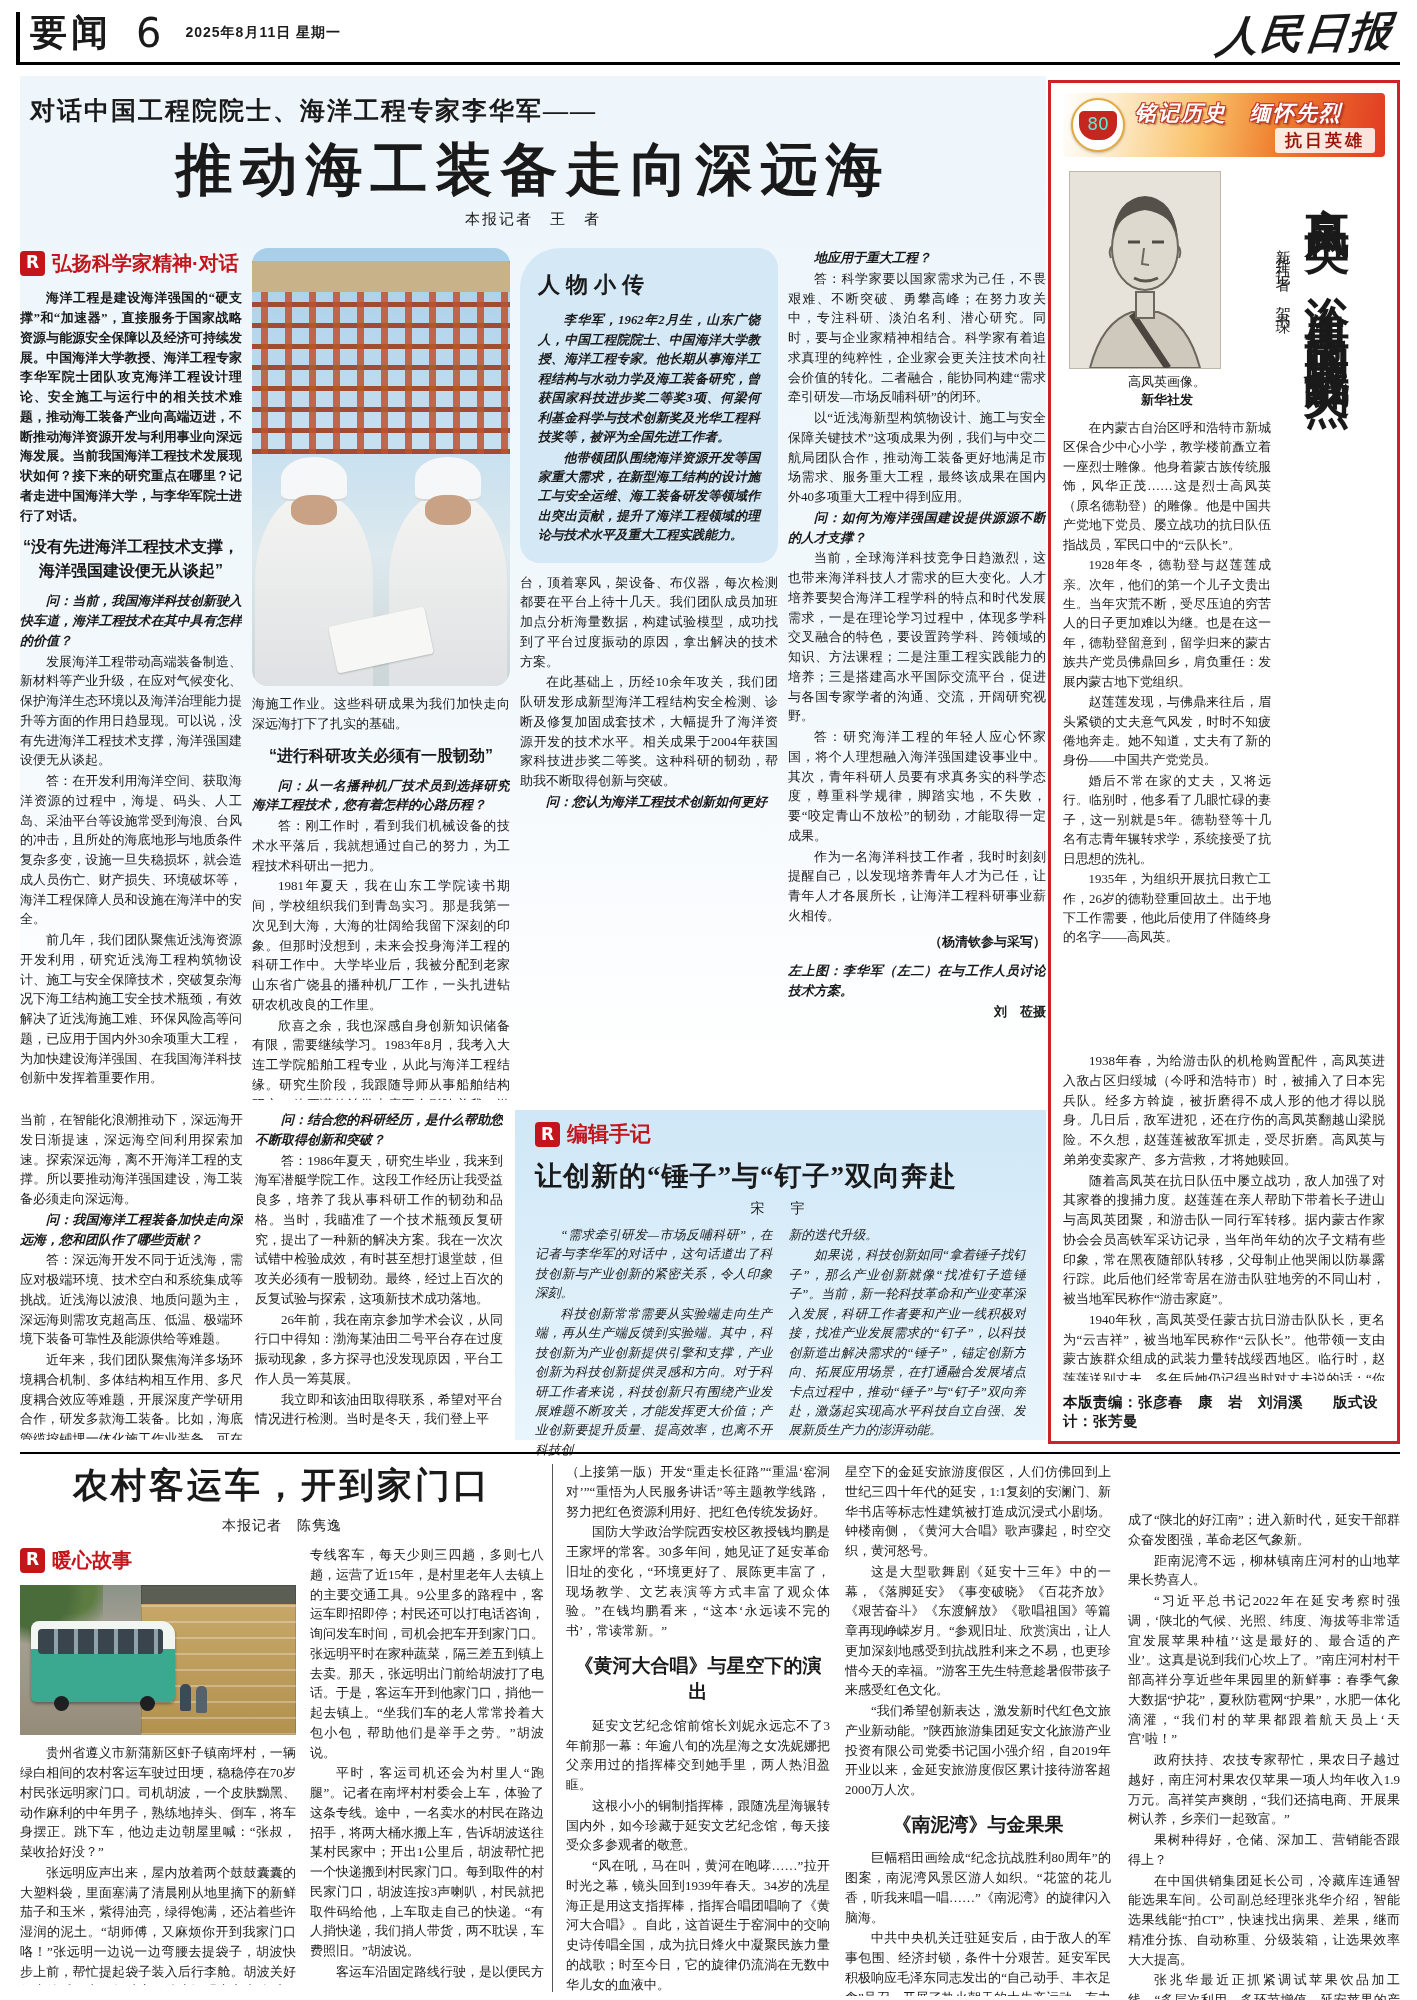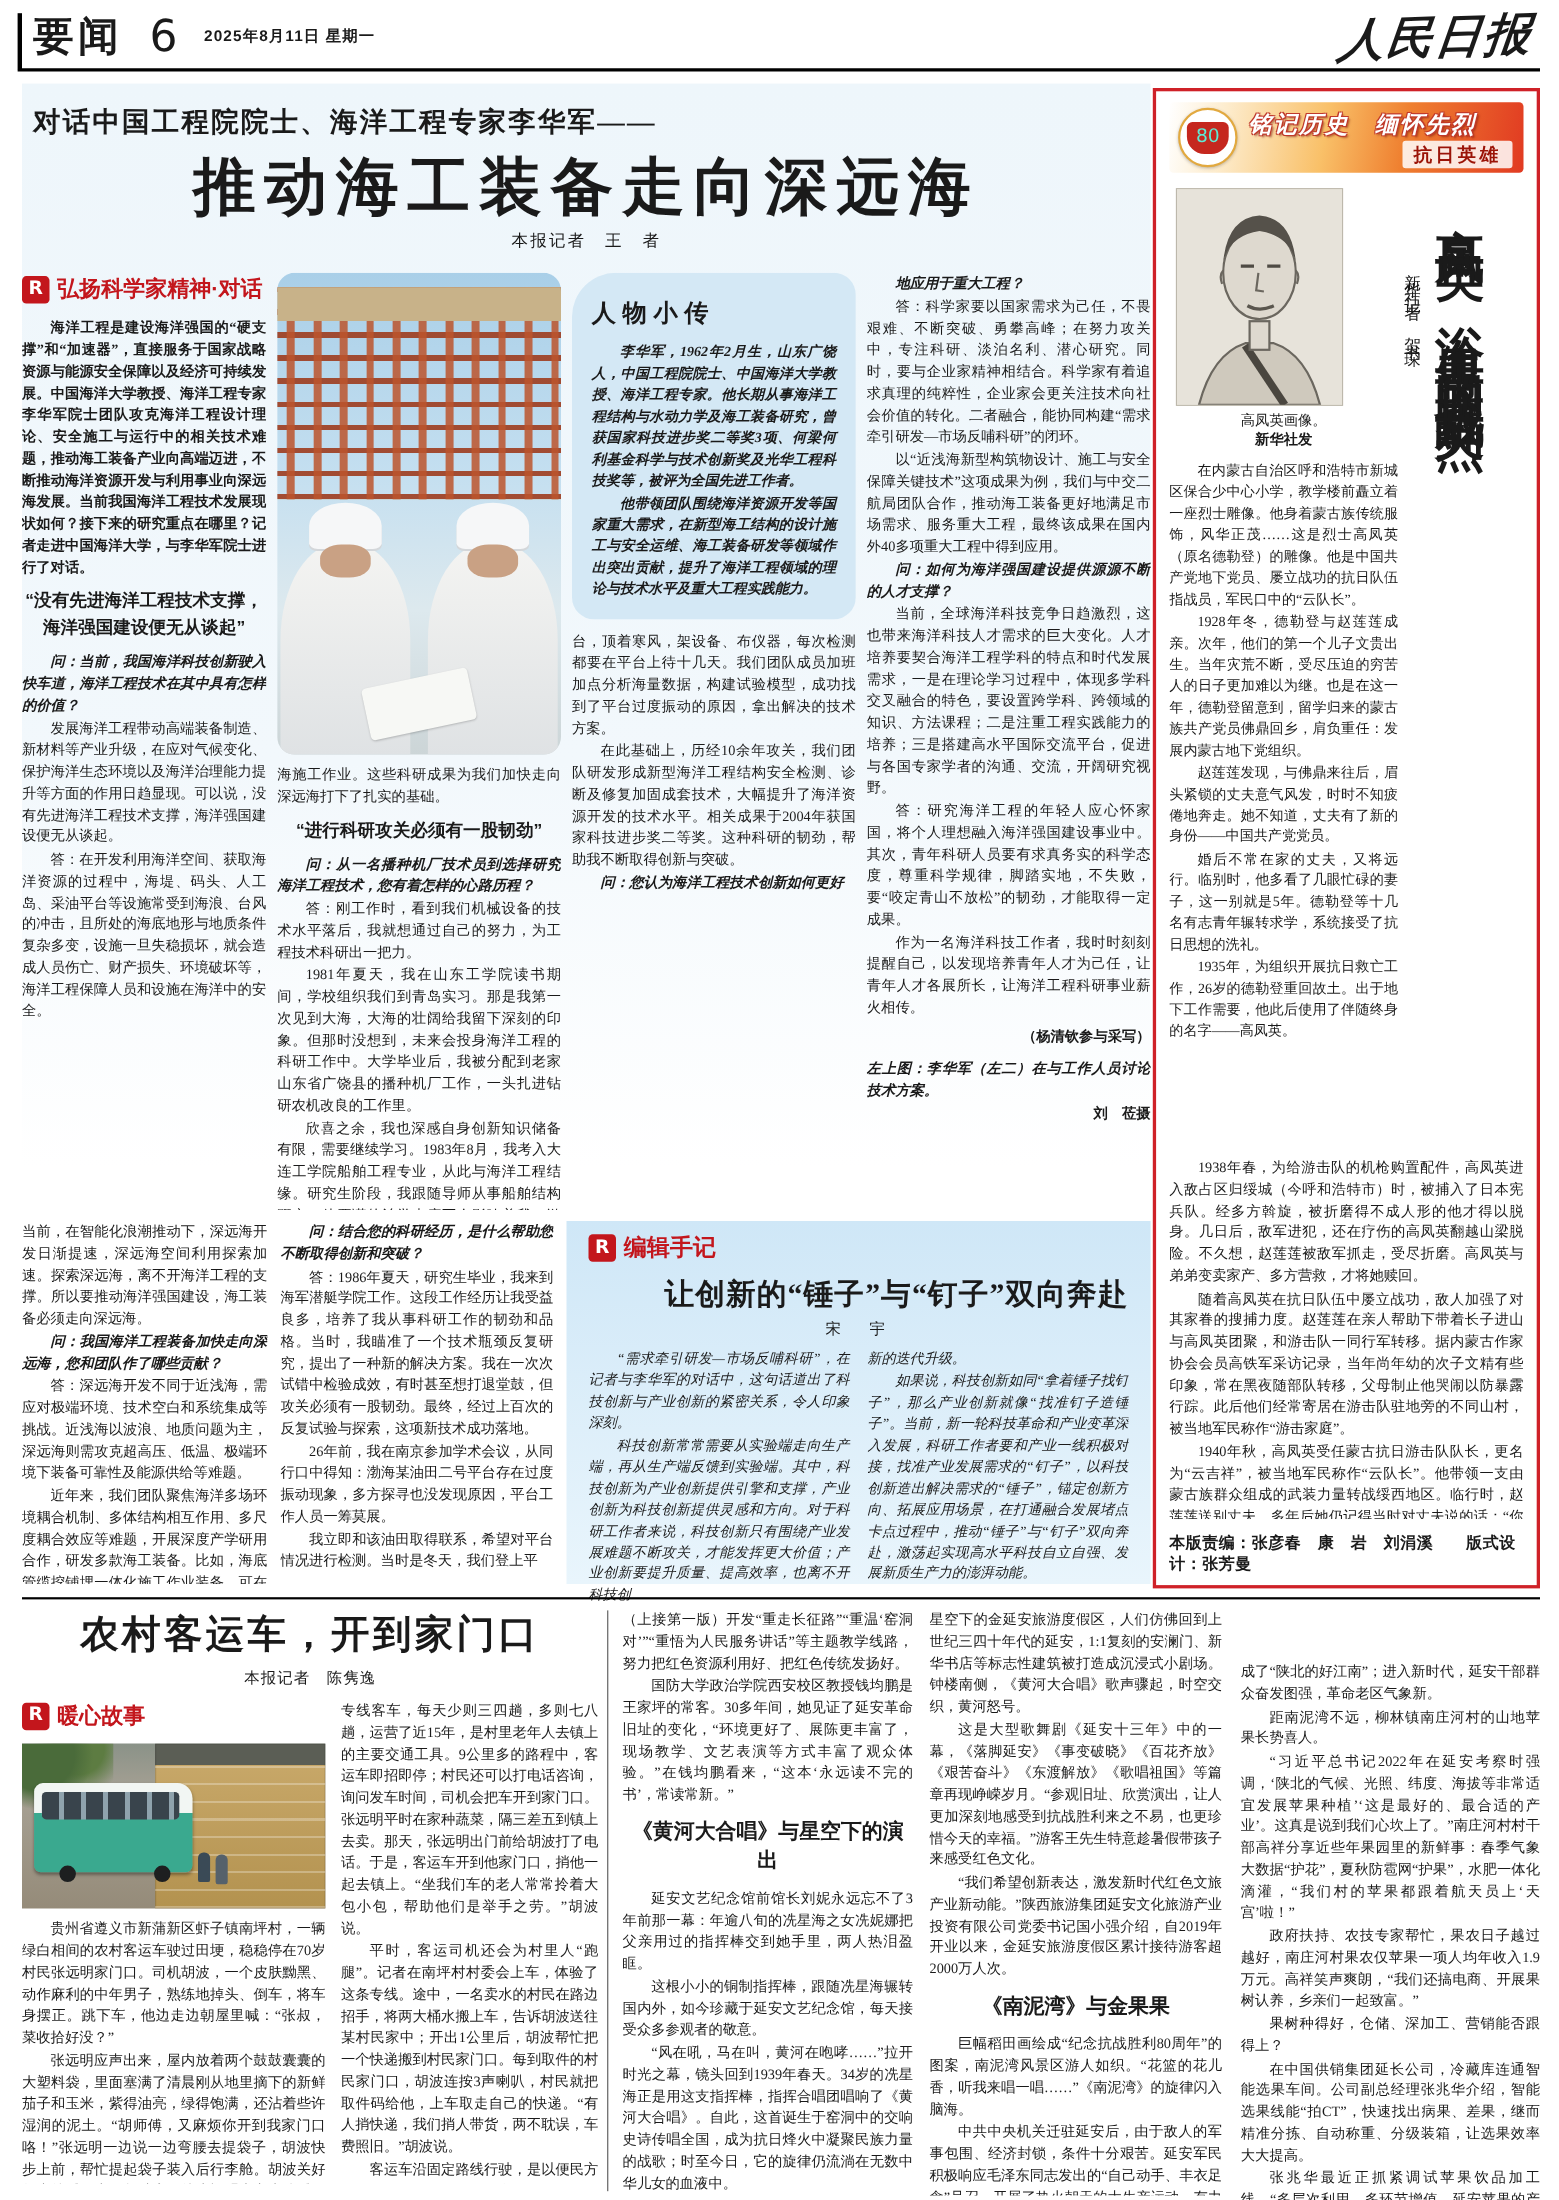--- a/index.html
+++ b/index.html
@@ -52,21 +52,21 @@
   .fig::after { content:""; position:absolute; top:2px; left:50%; transform:translateX(-50%); width:46px; height:30px; background:#c9a184; border-radius:42%; }
   .paper { position:absolute; bottom:5%; left:31%; width:38%; height:11%; background:#f7f8f5; transform:rotate(-12deg); border-radius:4px; box-shadow:0 1px 2px rgba(0,0,0,.2); }
 
   .profile-box { background:#d4e8f5; border-radius:40px 20px 20px 20px; padding:20px 18px 16px; margin-bottom:10px; }
   .profile-title { font-family:"Liberation Sans",sans-serif; font-weight:900; font-size:22px; letter-spacing:6px; margin-bottom:10px; }
   .profile-box .para { font-style:italic; font-weight:600; font-size:12.8px; }
 
   .lower-row { position:absolute; left:0; top:1034px; width:100%; height:330px; display:flex; gap:12px; }
   .lw { width:223px; } .ln { width:248px; }
   .editor-box { flex:1; background:linear-gradient(180deg,#cfe7f7,#e9f5fc); padding:10px 20px 12px; }
-  .ed-title { text-align:right; font-weight:900; font-size:27px; margin:2px 0 6px; letter-spacing:1px; }
+  .ed-title { text-align:left; font-weight:900; font-size:27px; margin:2px 0 6px; letter-spacing:1px; }
   .ed-author { text-align:center; font-size:14px; letter-spacing:6px; margin-bottom:8px; }
   .ed-cols { display:flex; gap:16px; }
   .ed-cols .ncol { flex:1; font-style:italic; font-size:12.8px; }
 
   
   .sidebar { position:absolute; left:1048px; top:80px; width:352px; height:1364px; border:3px solid #cf2128; background:#fff; padding:10px 12px; }
   .banner { position:relative; height:64px; border-radius:4px; overflow:hidden;
     background:linear-gradient(100deg,#ffffff 0%,#fdeccd 16%,#f9c068 44%,#ef8030 66%,#e13a22 100%); }
   .banner-l1 { position:absolute; left:72px; top:6px; font-family:"Liberation Sans",sans-serif; font-weight:900; font-style:italic; font-size:21px; letter-spacing:2px; color:#fff;
     text-shadow:1px 1px 0 #c0392b,-1px 1px 0 #c0392b,1px -1px 0 #c0392b,-1px -1px 0 #c0392b,2px 2px 2px rgba(120,20,10,.6); }
@@ -136,20 +136,21 @@
       <div class="rlabel lbl-big">
         <span class="rlogo">R</span>
         <span>弘扬科学家精神·对话</span>
       </div>
       <div>
           <p class="para lead">海洋工程是建设海洋强国的“硬支撑”和“加速器”，直接服务于国家战略资源与能源安全保障以及经济可持续发展。中国海洋大学教授、海洋工程专家李华军院士团队攻克海洋工程设计理论、安全施工与运行中的相关技术难题，推动海工装备产业向高端迈进，不断推动海洋资源开发与利用事业向深远海发展。当前我国海洋工程技术发展现状如何？接下来的研究重点在哪里？记者走进中国海洋大学，与李华军院士进行了对话。</p>
           <p class="para sub">“没有先进海洋工程技术支撑，海洋强国建设便无从谈起”</p>
           <p class="para q">问：当前，我国海洋科技创新驶入快车道，海洋工程技术在其中具有怎样的价值？</p>
           <p class="para p">发展海洋工程带动高端装备制造、新材料等产业升级，在应对气候变化、保护海洋生态环境以及海洋治理能力提升等方面的作用日趋显现。可以说，没有先进海洋工程技术支撑，海洋强国建设便无从谈起。</p>
           <p class="para p">答：在开发利用海洋空间、获取海洋资源的过程中，海堤、码头、人工岛、采油平台等设施常受到海浪、台风的冲击，且所处的海底地形与地质条件复杂多变，设施一旦失稳损坏，就会造成人员伤亡、财产损失、环境破坏等，海洋工程保障人员和设施在海洋中的安全。</p>
+          <p class="para p">前几年，我们团队聚焦近浅海资源开发利用，研究近浅海工程构筑物设计、施工与安全保障技术，突破复杂海况下海工结构施工安全技术瓶颈，有效解决了近浅海施工难、环保风险高等问题，已应用于国内外30余项重大工程，为加快建设海洋强国、在我国海洋科技创新中发挥着重要作用。</p>
         </div>
     </div>
 
     <div class="ncol c2">
       <div class="photo-eng">
         <div class="rig"></div>
         <div class="fig fig1"></div>
         <div class="fig fig2"></div>
         <div class="paper"></div>
       </div>

